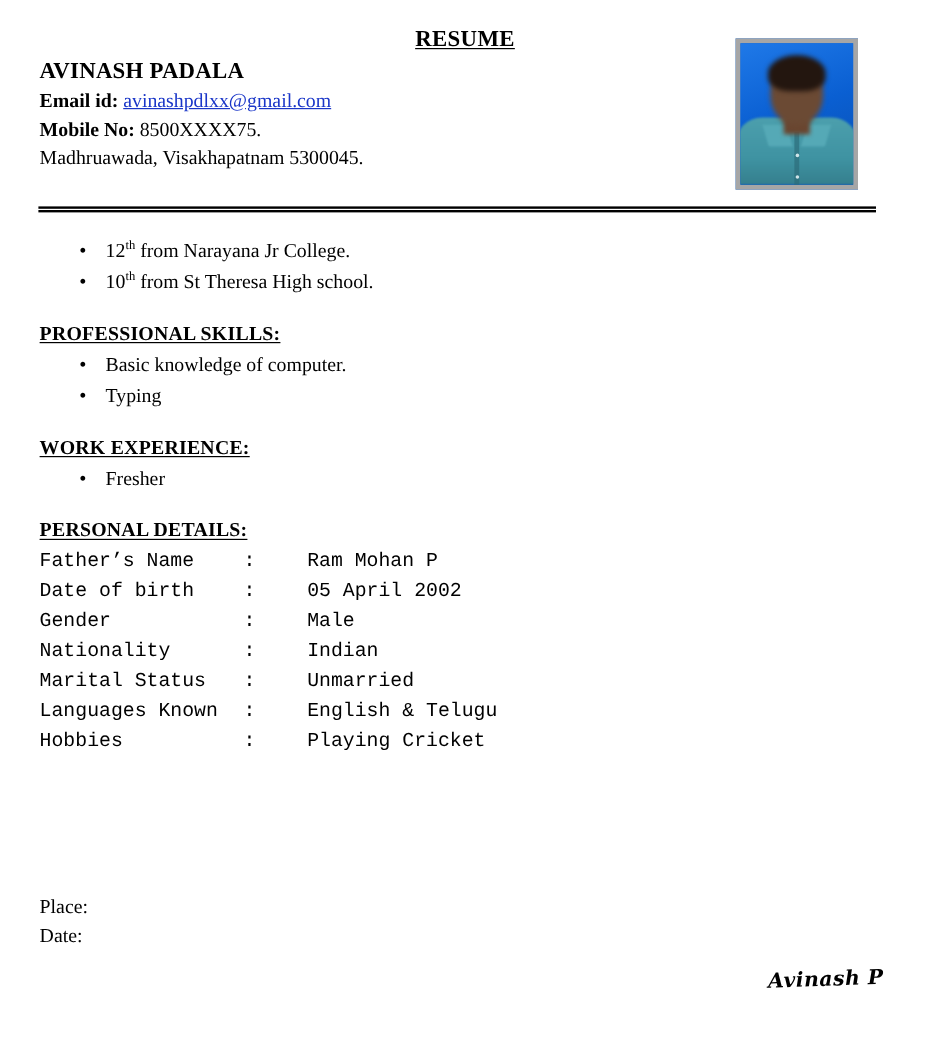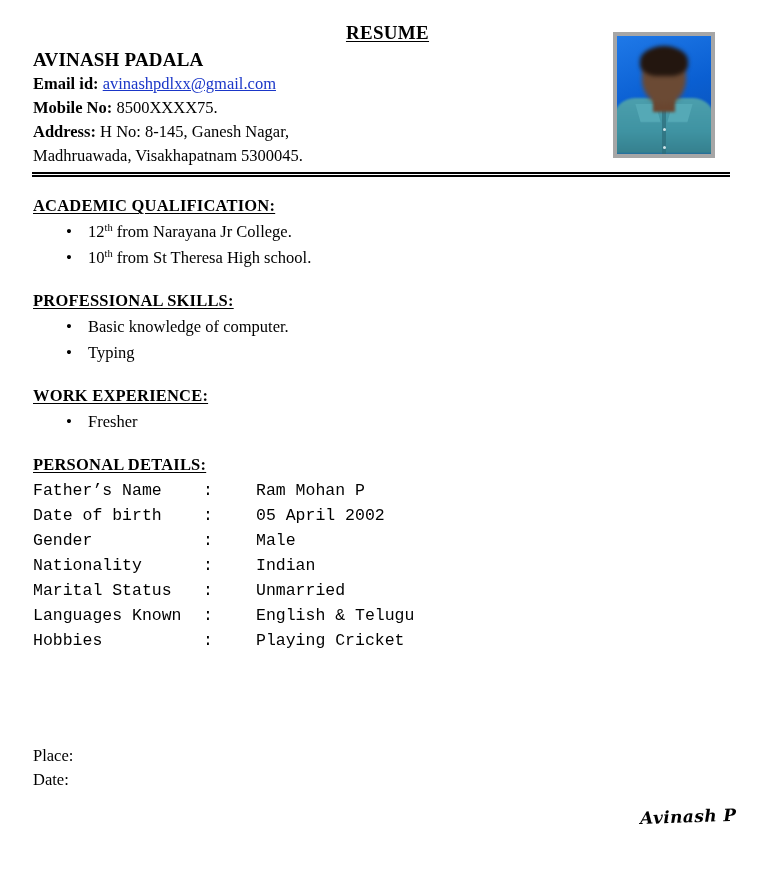--- a/index.html
+++ b/index.html
@@ -265,24 +265,20 @@
     <div class="hdr-line">
       <span class="hdr-label">Email id:</span>
       <a class="email-link" href="#">avinashpdlxx@gmail.com</a>
     </div>
 
     <div class="hdr-line">
       <span class="hdr-label">Mobile No:</span>
       <span>8500XXXX75.</span>
     </div>
 
-    <div class="hdr-line">
-      <span class="hdr-label">Address:</span>
-      <span>H No: 8-145, Ganesh Nagar,</span>
-    </div>
 
     <div class="hdr-line">Madhruawada, Visakhapatnam 5300045.</div>
   </div>
 
   <div class="photo-frame">
     <div class="photo-bg"></div>
     <div class="ph-body"></div>
     <div class="ph-collar-l"></div>
     <div class="ph-collar-r"></div>
     <div class="ph-placket"></div>
@@ -292,23 +288,20 @@
     <div class="ph-head"></div>
     <div class="ph-hair"></div>
   </div>
 
   <div class="divider"></div>
 
   <div class="body-area">
 
 
     <div class="sec-block">
-      <div class="sec-head">
-        <span>ACADEMIC QUALIFICATION:</span>
-      </div>
       <ul class="bullets">
         <li><span>12</span><sup>th</sup><span> from Narayana Jr College.</span></li>
         <li><span>10</span><sup>th</sup><span> from St Theresa High school.</span></li>
       </ul>
     </div>
 
     <div class="sec-block">
       <div class="sec-head">
         <span>PROFESSIONAL SKILLS:</span>
       </div>

